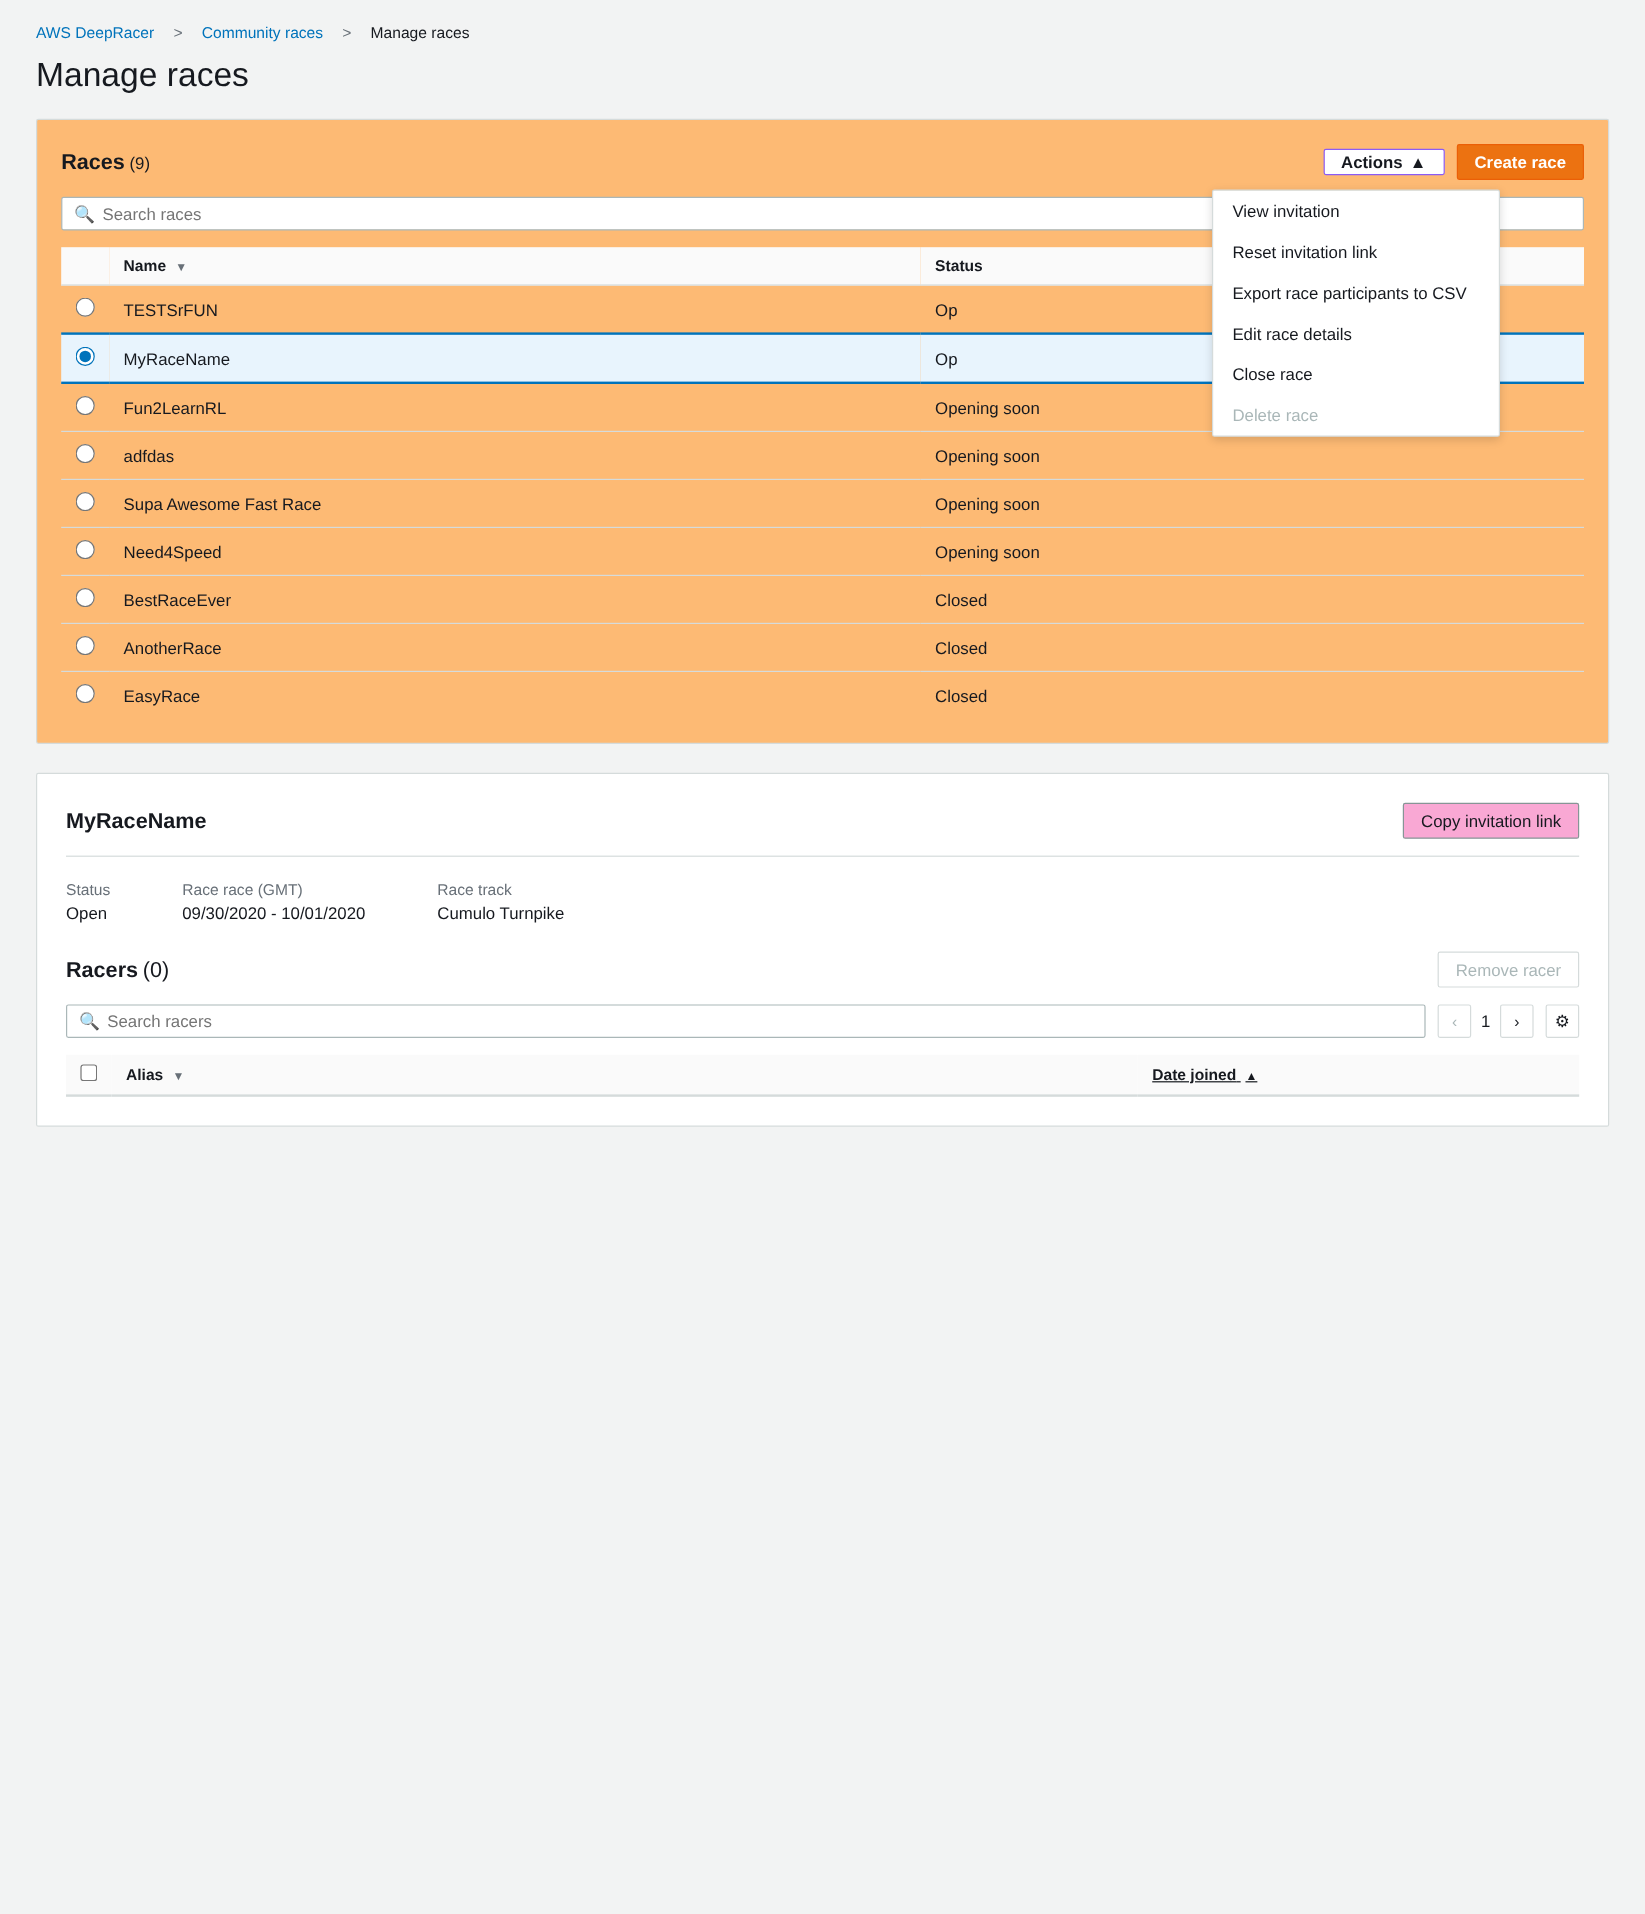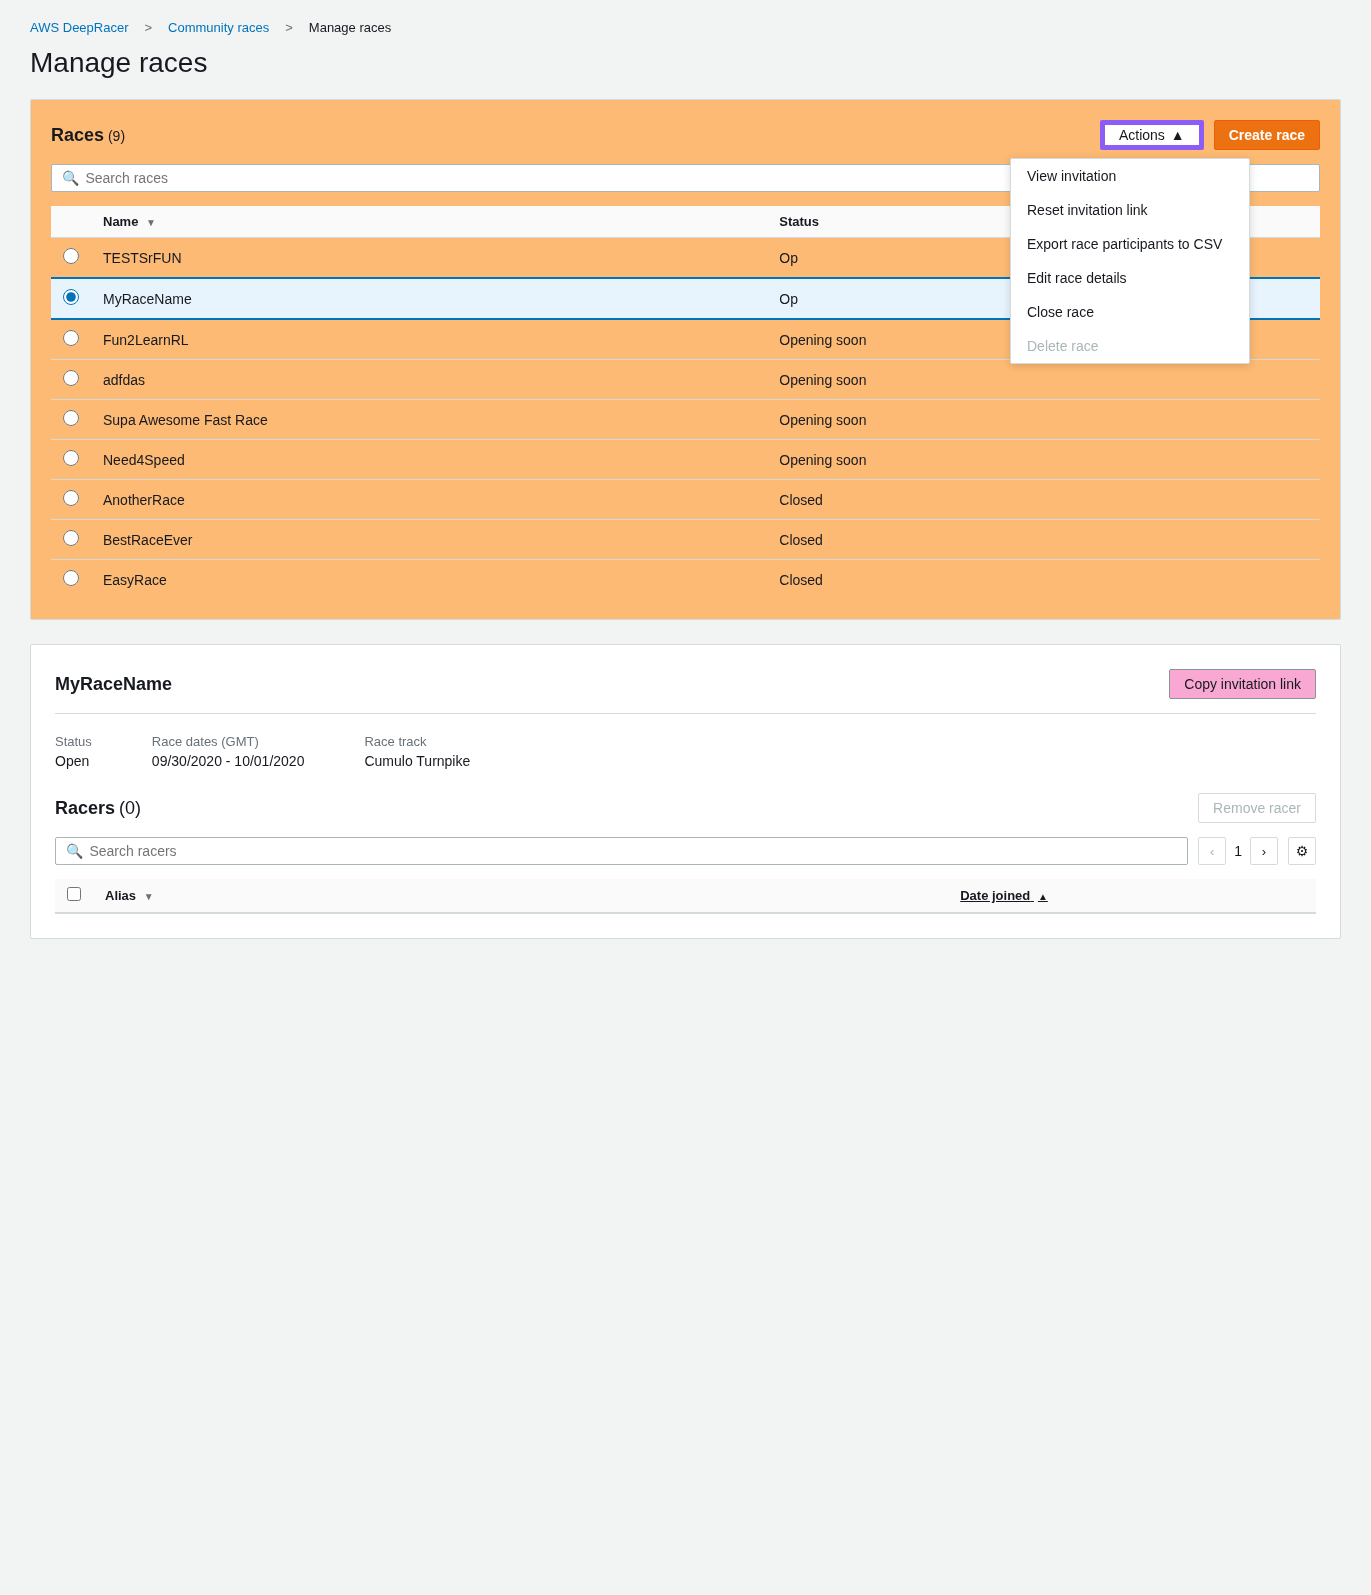--- a/index.html
+++ b/index.html
@@ -53,29 +53,30 @@
       color: #16191f;
     }
     .header-actions {
       display: flex;
       gap: 10px;
       align-items: center;
       position: relative;
     }
     .btn-actions {
       background: #fff;
-      border: 5px solid #8b5cf6;
+      border: 1px solid #8b5cf6;
       border-radius: 2px;
       padding: 2px 14px;
       font-size: 14px;
       cursor: pointer;
       display: flex;
       align-items: center;
       gap: 6px;
       color: #16191f;
+      font-weight: bold;
     }
     .btn-create {
       background: #ec7211;
       border: 1px solid #eb5f07;
       border-radius: 2px;
       padding: 6px 14px;
       font-size: 14px;
       cursor: pointer;
       color: #fff;
       font-weight: 700;
@@ -397,26 +398,26 @@
           <td>Supa Awesome Fast Race</td>
           <td>Opening soon</td>
         </tr>
         <tr>
           <td class="radio-cell"><input type="radio" name="race-select" style=""></td>
           <td>Need4Speed</td>
           <td>Opening soon</td>
         </tr>
         <tr>
           <td class="radio-cell"><input type="radio" name="race-select" style=""></td>
+          <td>BestRaceEver</td>
+          <td>Closed</td>
+        </tr>
+        <tr>
+          <td class="radio-cell"><input type="radio" name="race-select" style=""></td>
           <td>AnotherRace</td>
-          <td>Closed</td>
-        </tr>
-        <tr>
-          <td class="radio-cell"><input type="radio" name="race-select" style=""></td>
-          <td>BestRaceEver</td>
           <td>Closed</td>
         </tr>
         <tr>
           <td class="radio-cell"><input type="radio" name="race-select" style=""></td>
           <td>EasyRace</td>
           <td>Closed</td>
         </tr>
       </tbody>
   </table>
 </div>
@@ -428,21 +429,21 @@
       <span>Copy invitation link</span>
     </button>
   </div>
 
   <div class="detail-meta">
     <div class="meta-group">
       <label>Status</label>
       <span>Open</span>
     </div>
     <div class="meta-group">
-      <label>Race dates (GMT)</label>
+      <label>Race race (GMT)</label>
       <span>09/30/2020 - 10/01/2020</span>
     </div>
     <div class="meta-group">
       <label>Race track</label>
       <span>Cumulo Turnpike</span>
     </div>
   </div>
 
   <div class="racers-header">
     <div>

